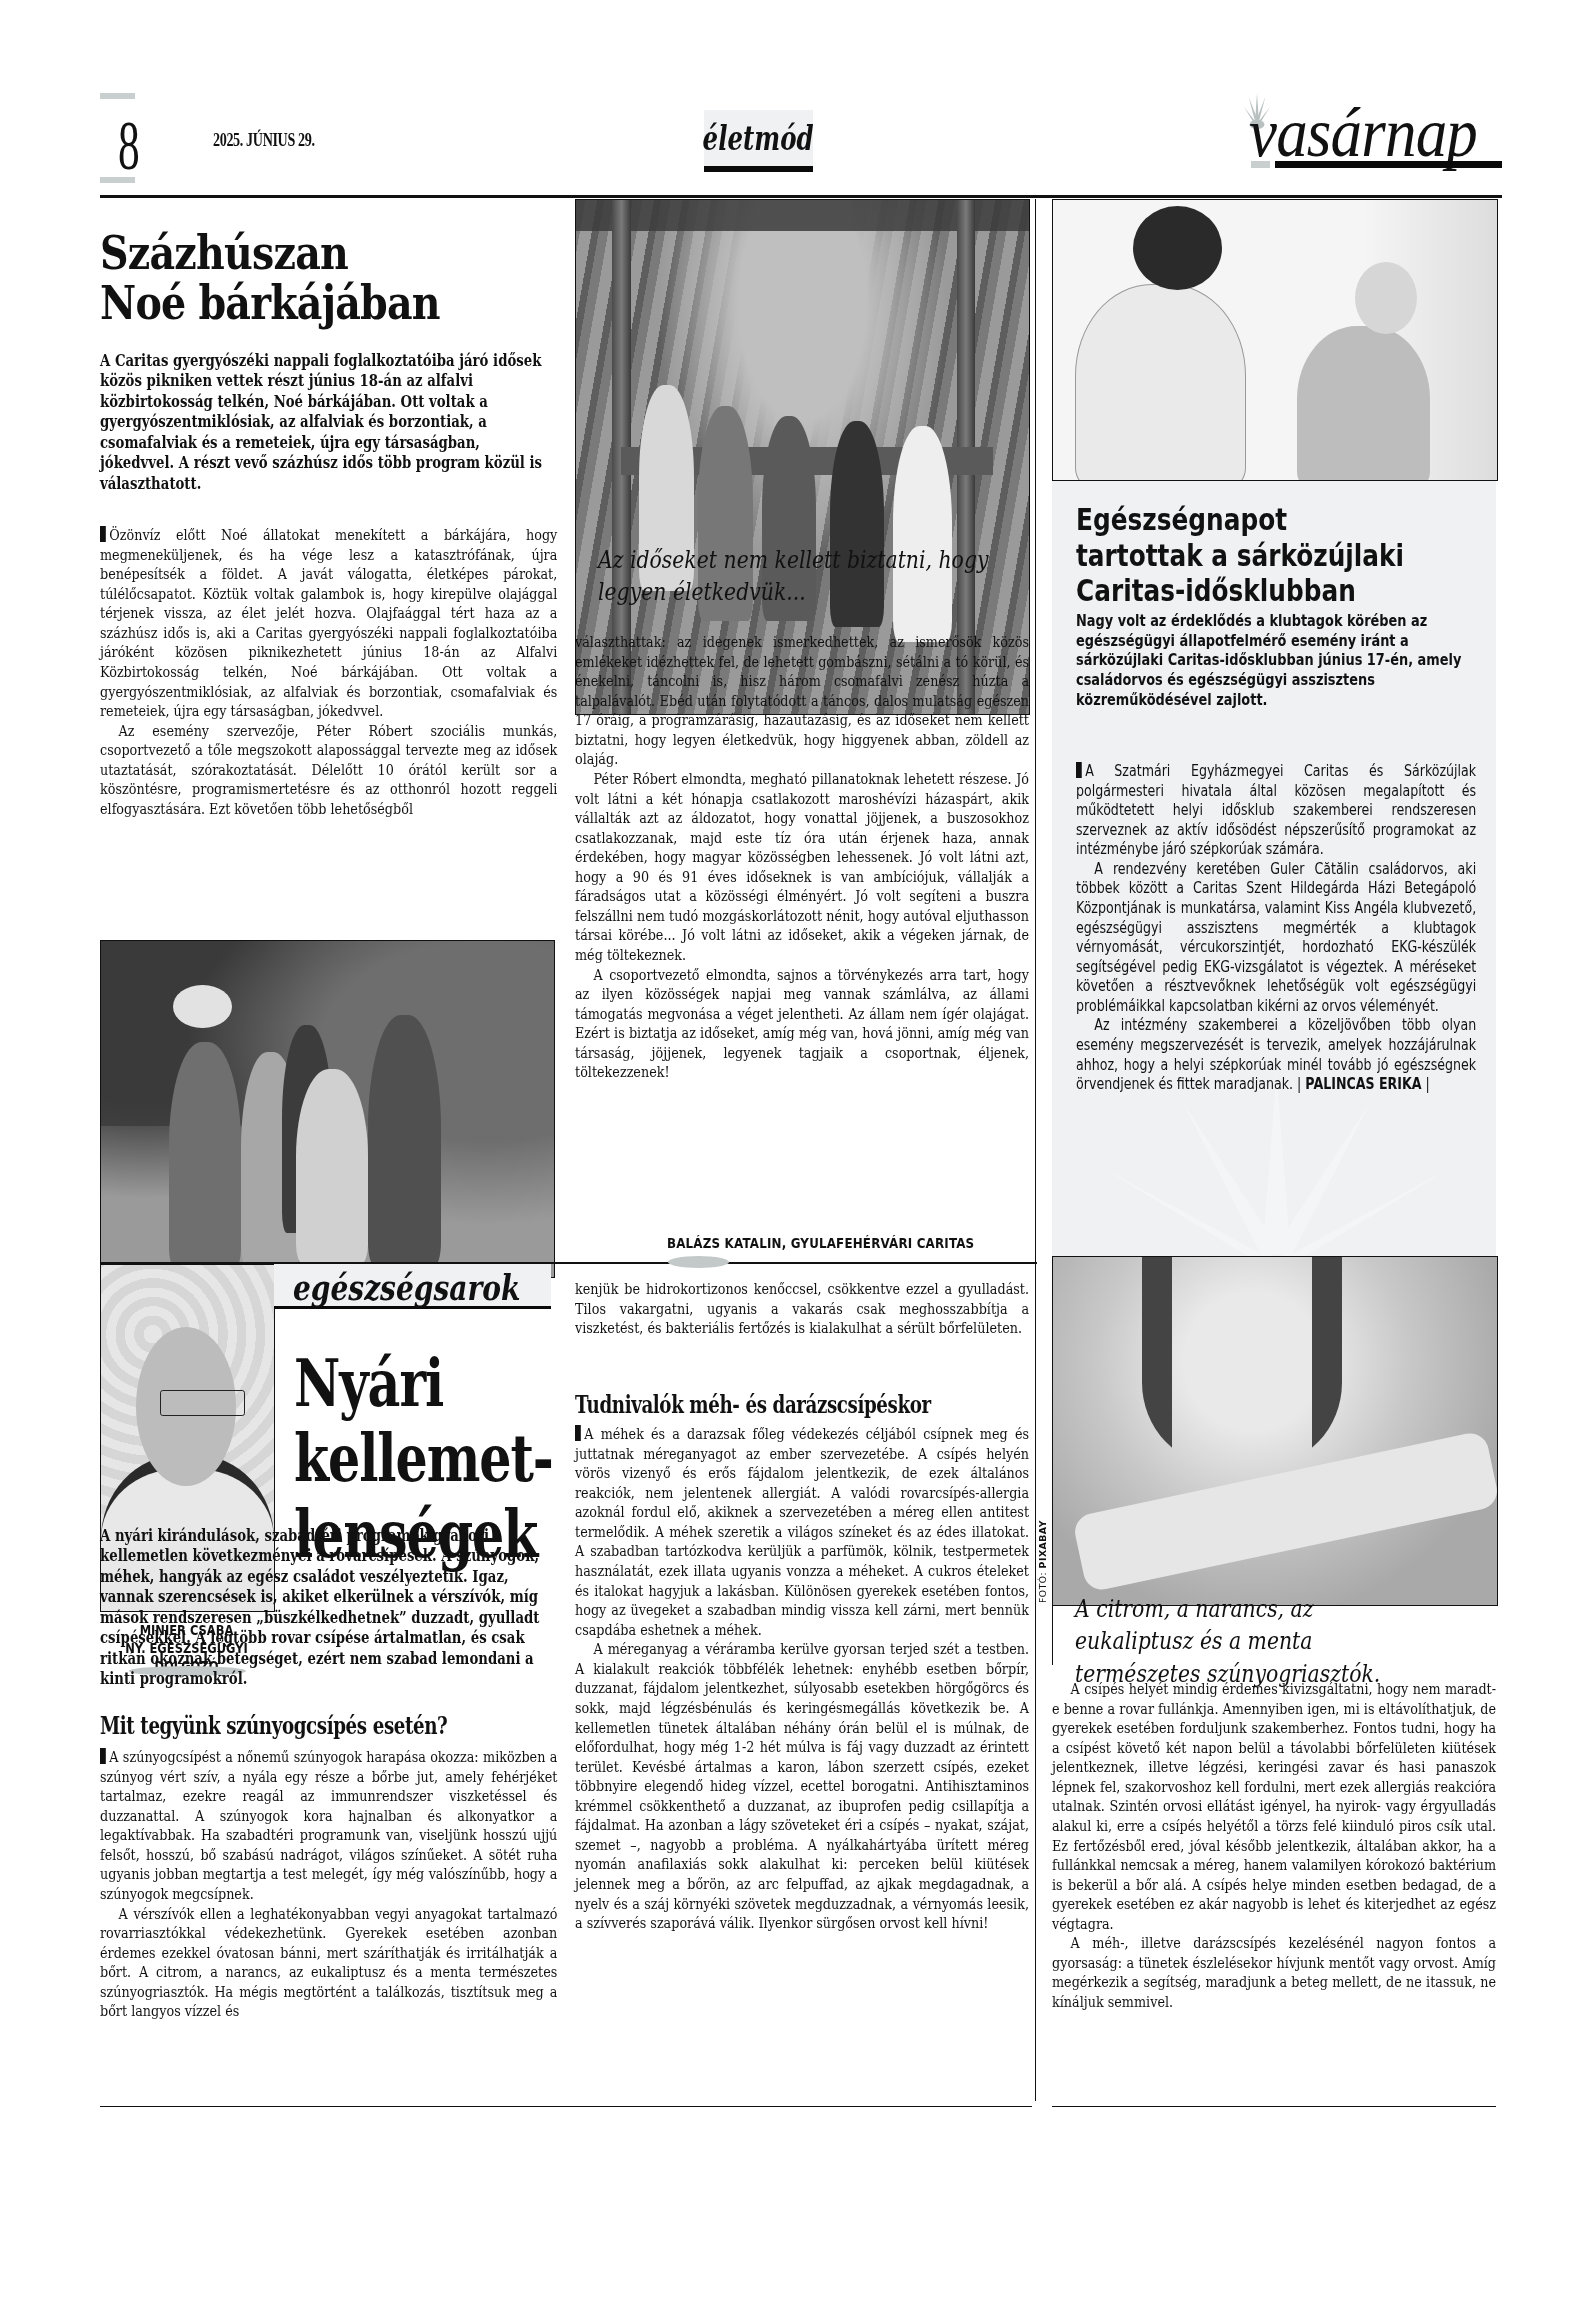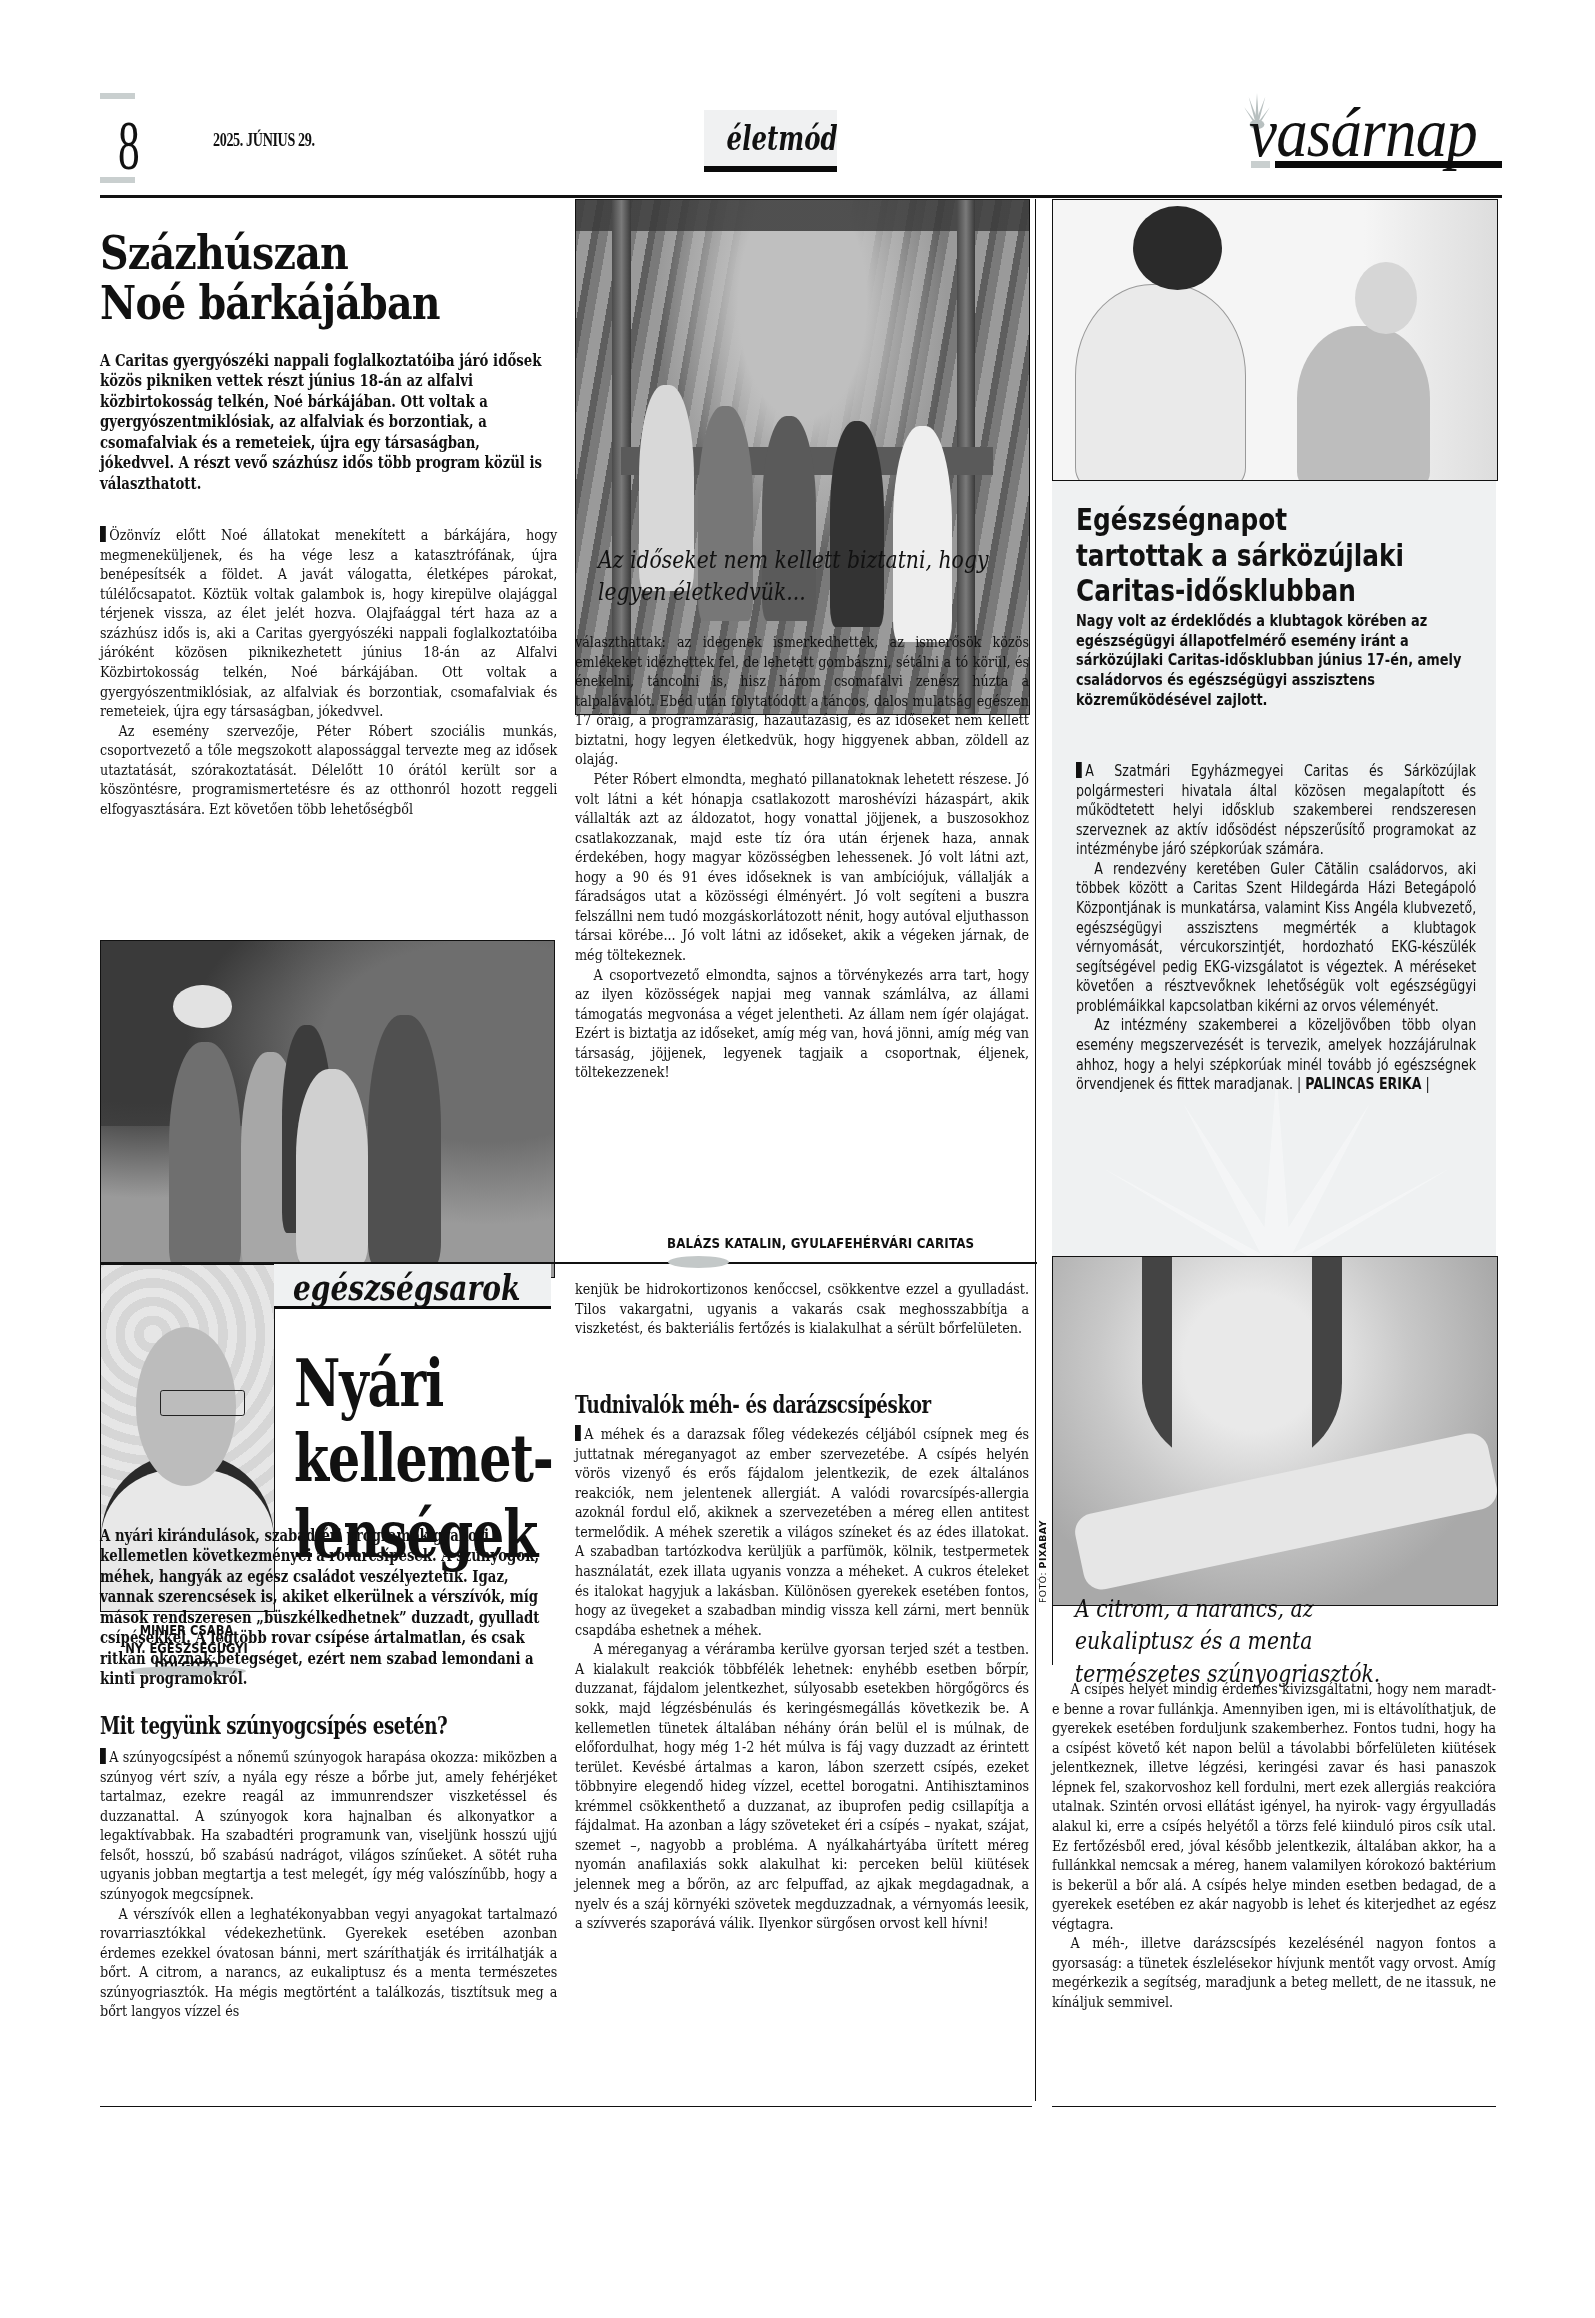--- a/index.html
+++ b/index.html
@@ -66,21 +66,21 @@
   .watermark { position:absolute; opacity:0.35; }
 </style>
 </head>
 <body>
 
 <div class="abs pgnum-bar" style="left:100px; top:93px;"></div>
 <div class="abs pgnum" style="left:118px; top:111px;">8</div>
 <div class="abs pgnum-bar" style="left:100px; top:177px;"></div>
 <div class="abs date" style="left:213px; top:129px;">2025. JÚNIUS 29.</div>
 
-<div class="abs section-box" style="left:704px; top:110px; width:109px; height:56px;padding-left:24px;">
+<div class="abs section-box" style="left:704px; top:110px; width:109px; height:56px;">
   <span>életmód</span>
 </div>
 
 <div class="abs" style="left:1243px; top:93px; width:262px; height:84px;">
   <svg class="abs" style="left:0; top:0;" width="28" height="37" viewBox="0 0 60 80">
     <g fill="#b8c0c0">
       <polygon points="30,0 34,60 26,60"></polygon>
       <polygon points="12,8 32,60 26,62"></polygon>
       <polygon points="48,8 34,62 28,60"></polygon>
       <polygon points="2,30 28,64 24,66"></polygon>

